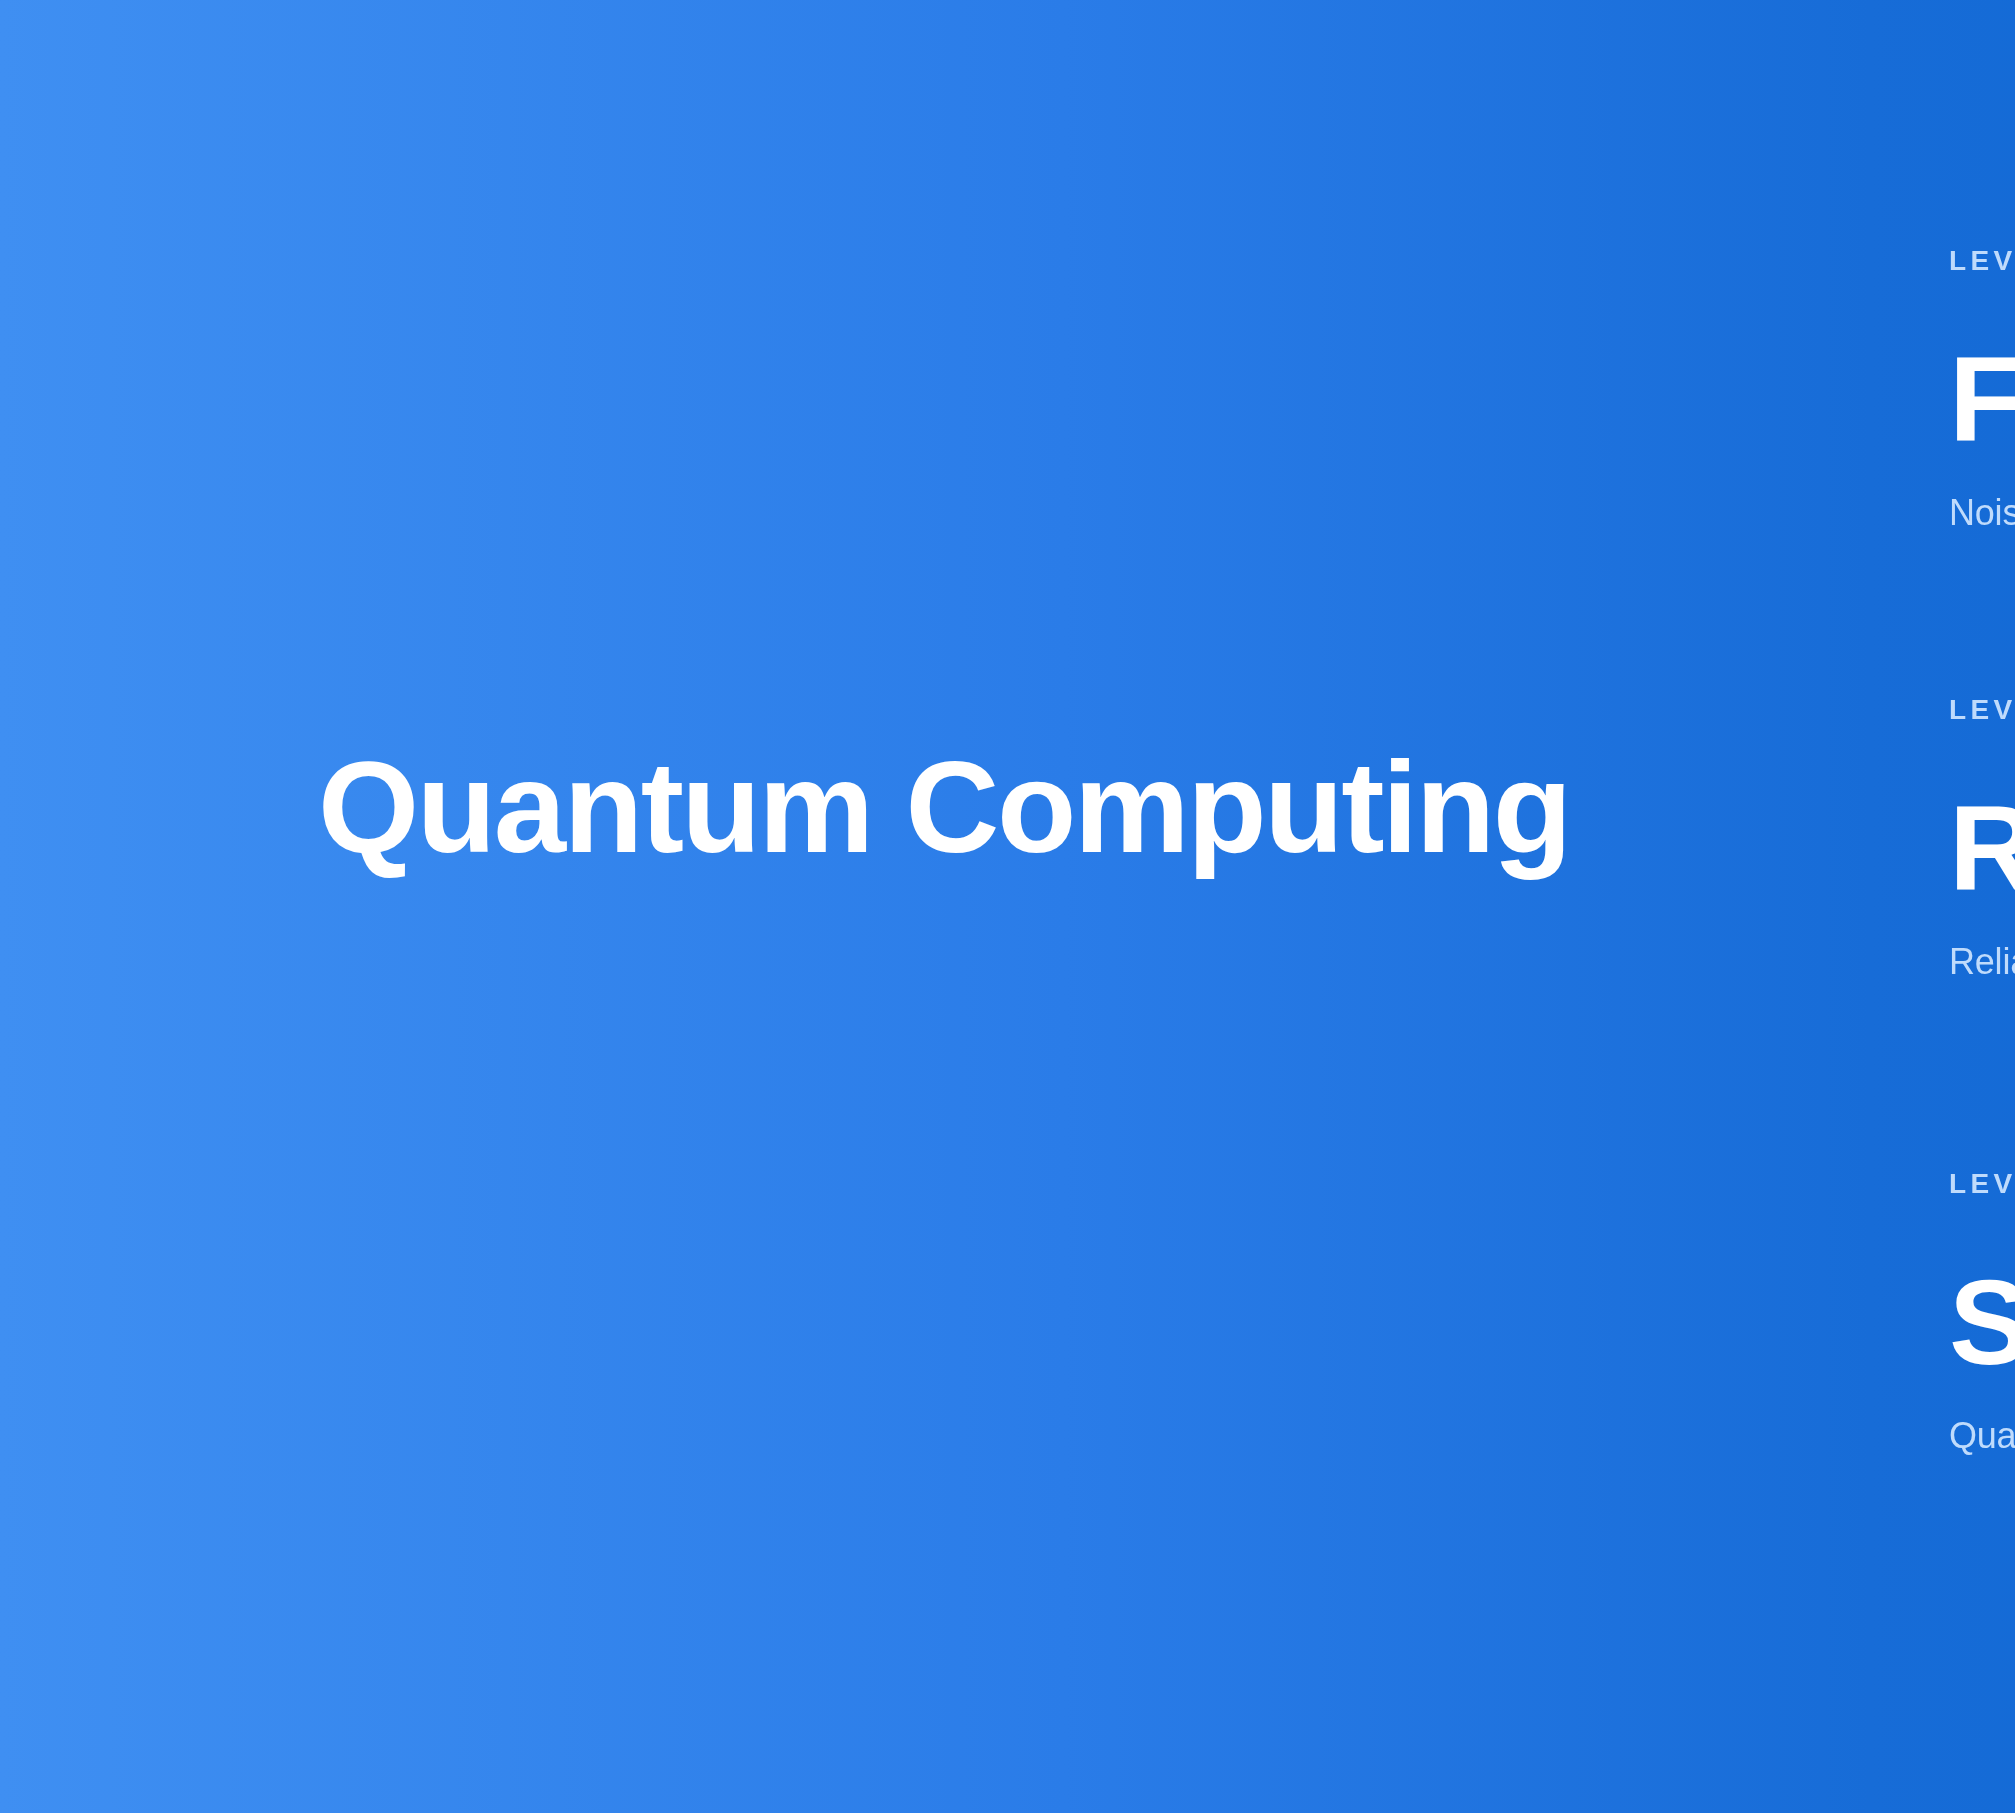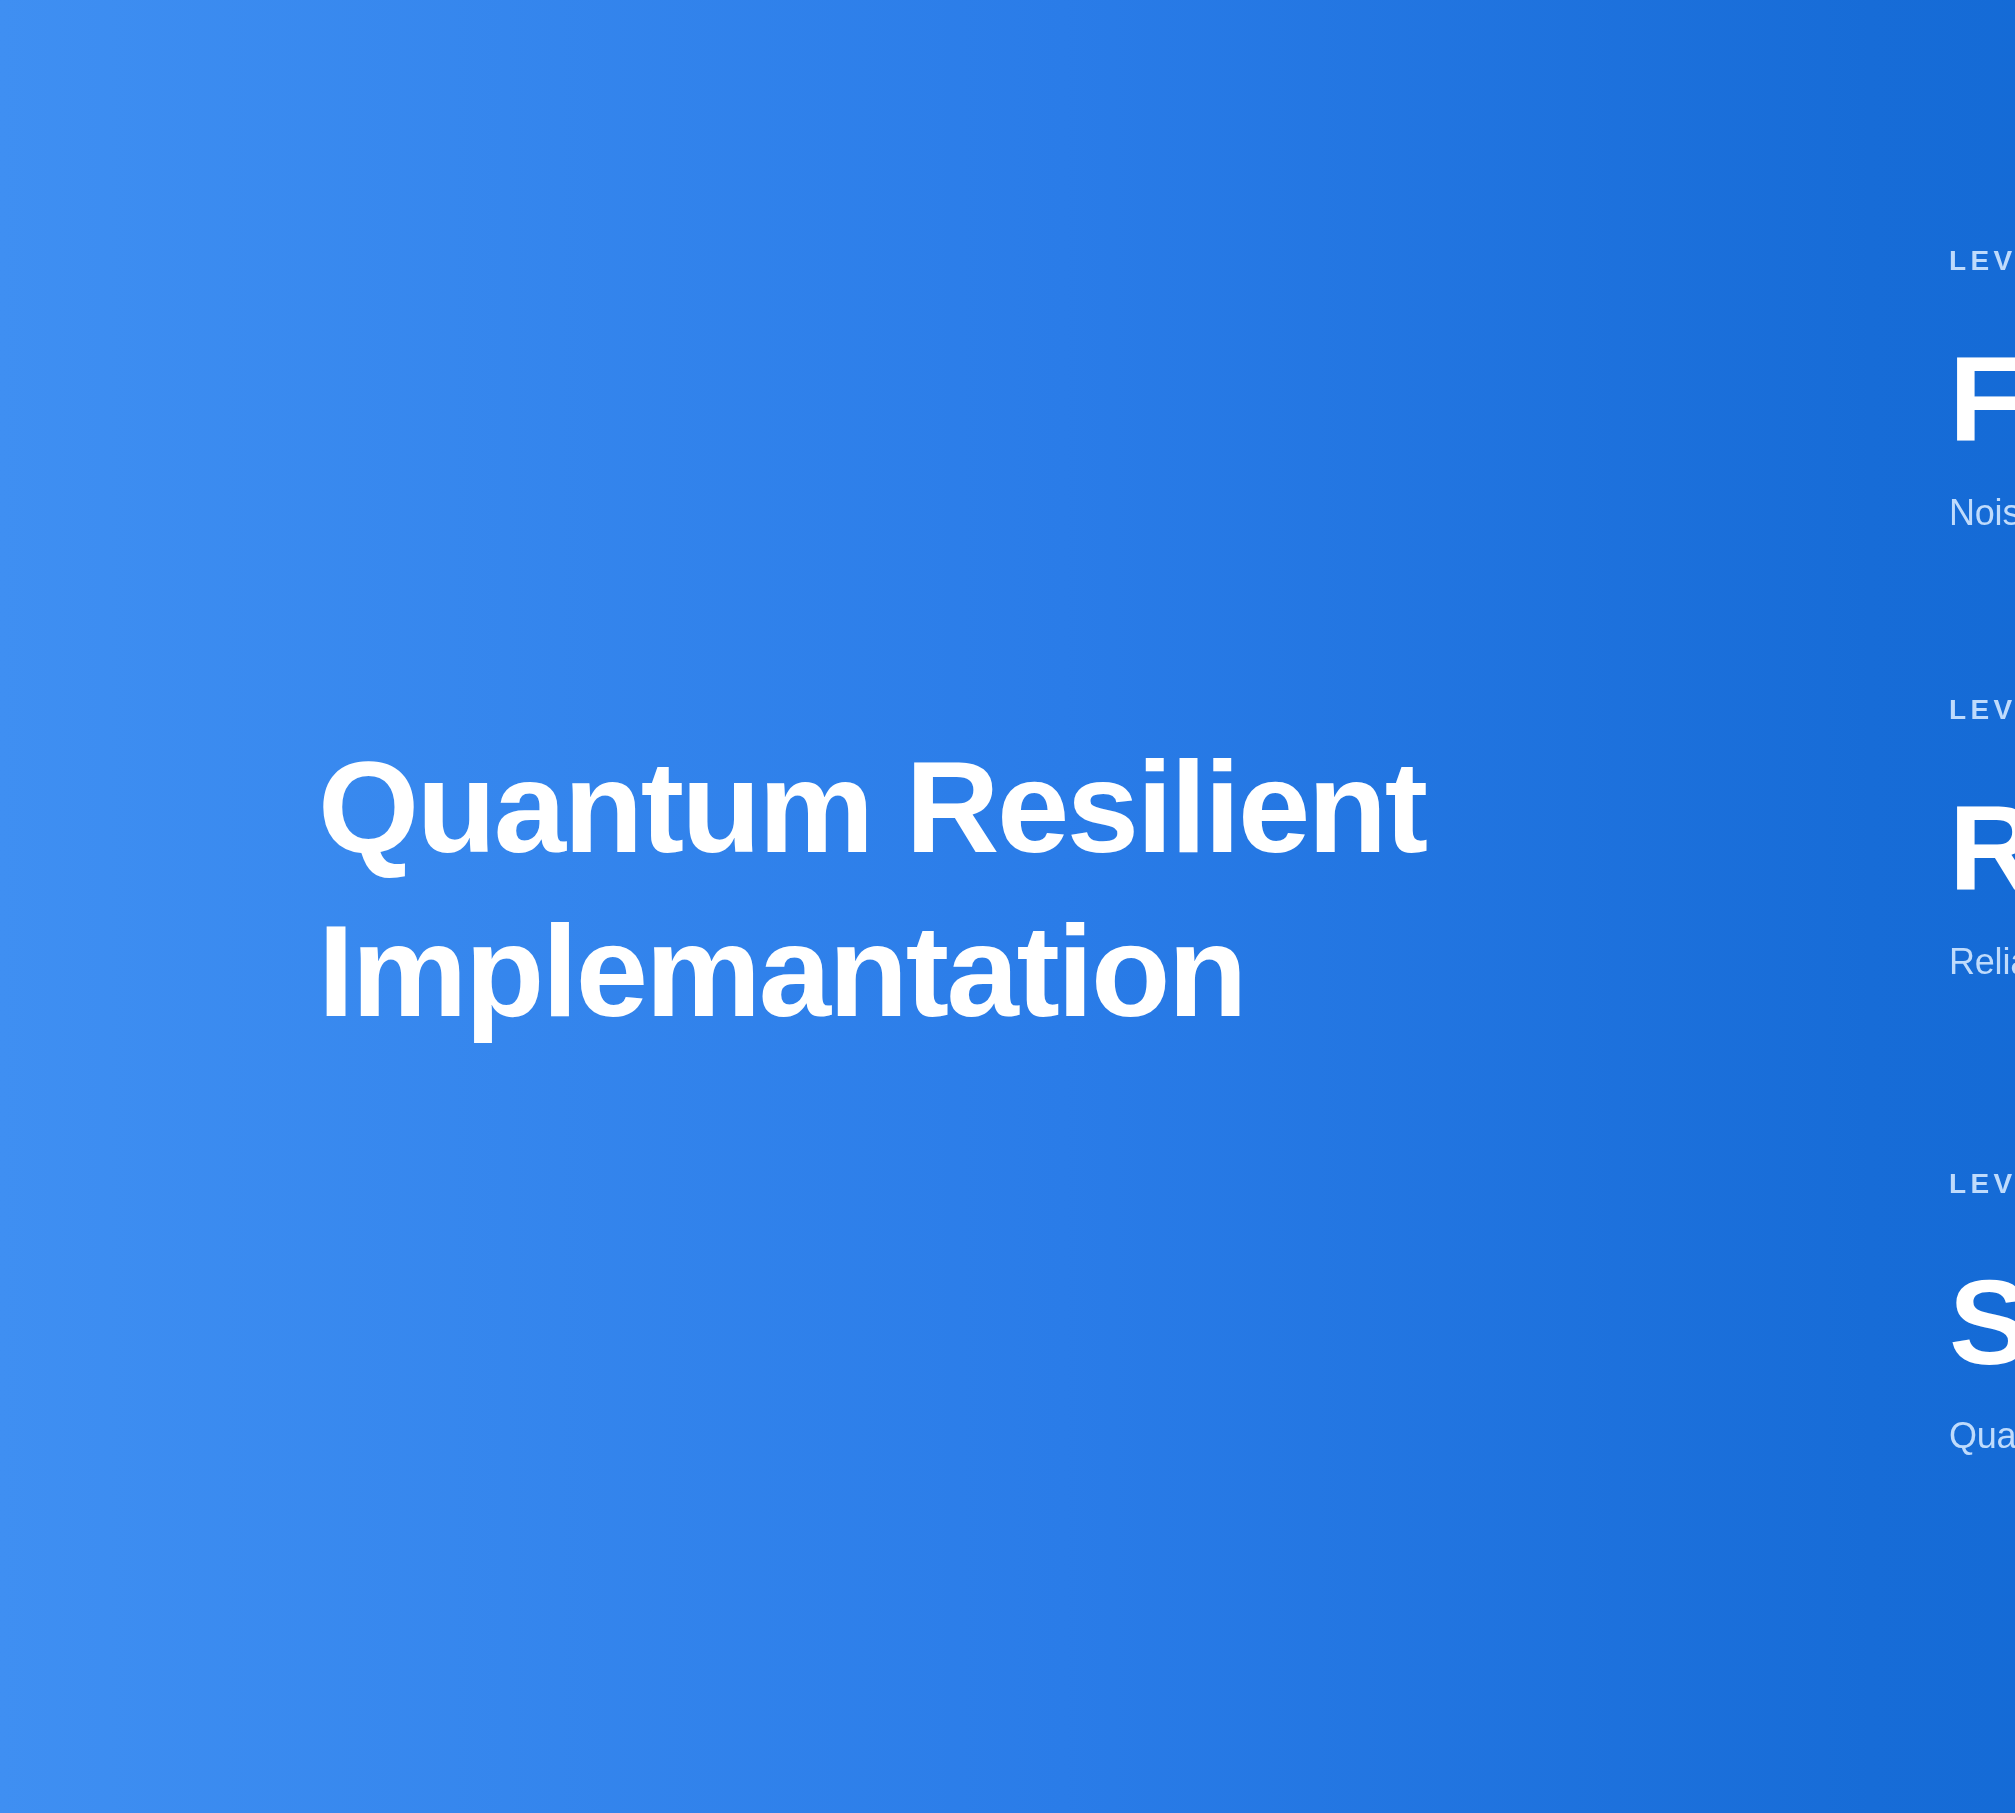--- a/index.html
+++ b/index.html
@@ -85,22 +85,21 @@
     letter-spacing: -0.2px;
     white-space: nowrap;
   }
 </style>
 </head>
 <body>
 
 <div id="slide">
 
   <div id="title-block">
-    <span class="title-line">Quantum Resilient</span>
-    <span class="title-line">Implemantation</span>
+    <span class="title-line">Quantum Computing</span>
   </div>
 
   <div id="levels-column">
 
     <div class="level-block b1">
       <span class="level-eyebrow">LEVEL 1</span>
       <span class="level-heading">Foundational</span>
       <span class="level-subtitle">Noisy phisycal qubits</span>
     </div>
 

